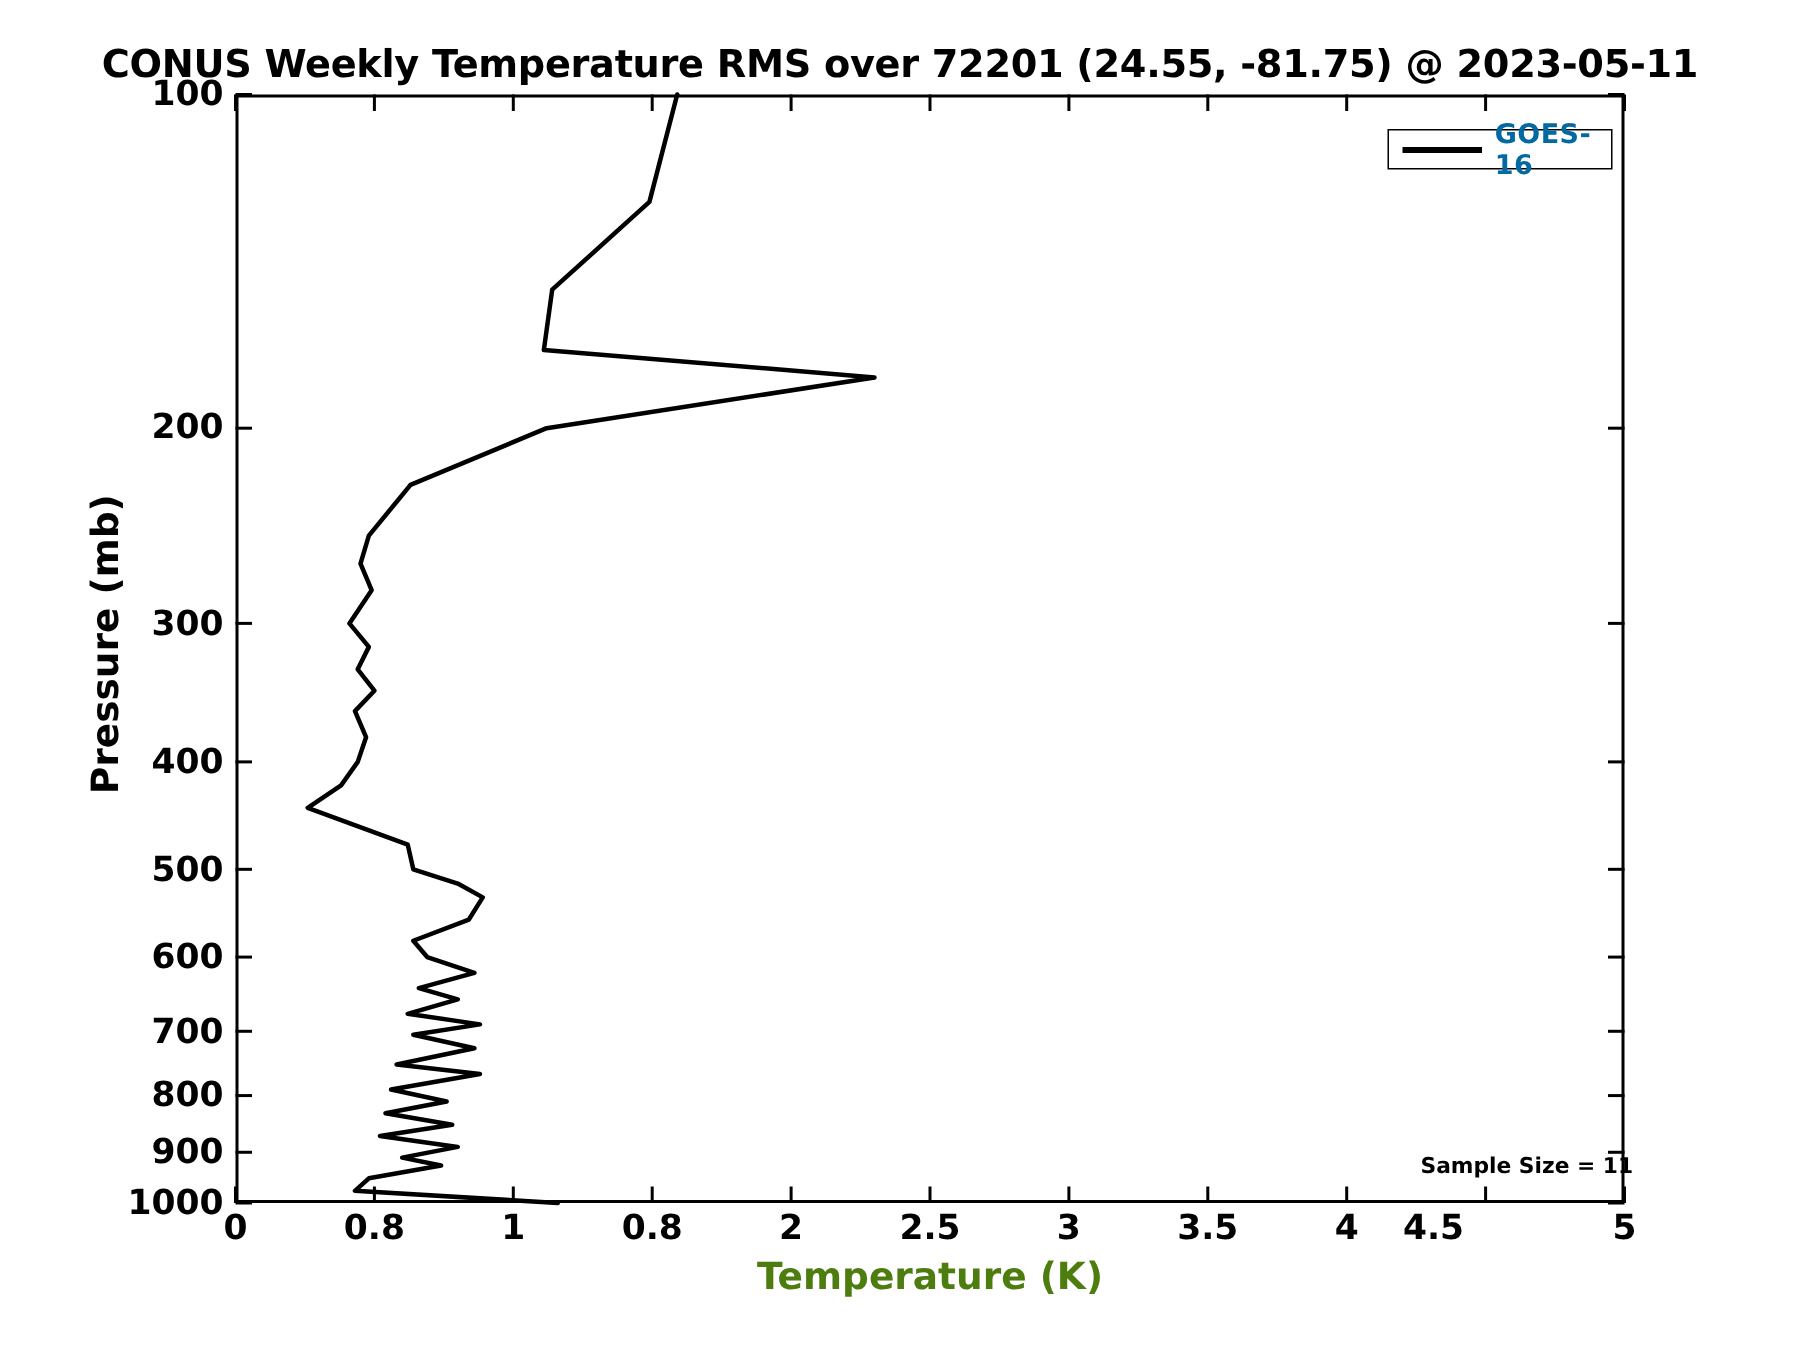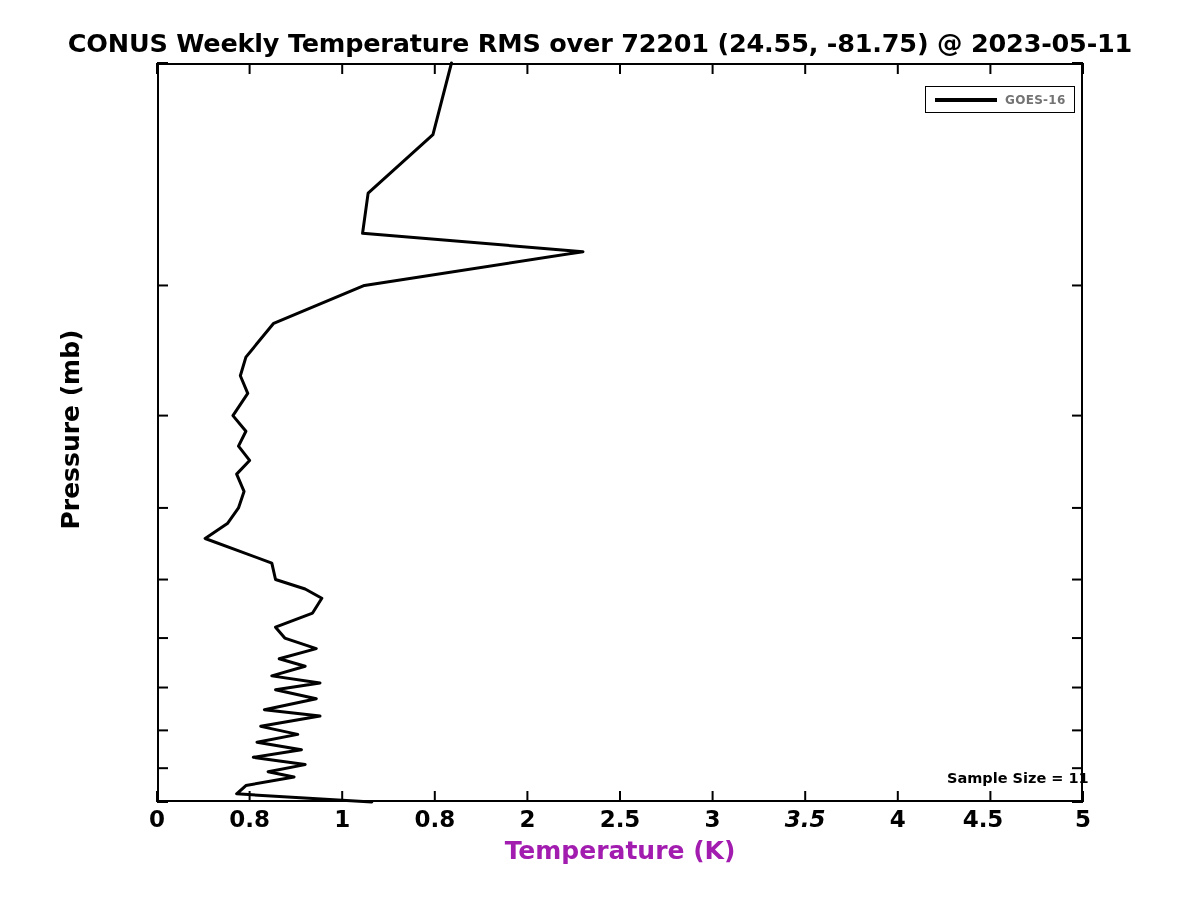--- a/index.html
+++ b/index.html
@@ -42,21 +42,21 @@
     box-sizing: border-box;
   }
   .xlabel {
     position: absolute;
     left: 157px;
     top: 836px;
     width: 926px;
     text-align: center;
     font-size: 25px;
     font-weight: bold;
-    color: #a21caf;
+    color: #4d7c0f;
   }
   .ylabel {
     position: absolute;
     left: -60px;
     top: 415px;
     width: 260px;
     text-align: center;
     font-size: 25px;
     font-weight: bold;
     color: #000000;
@@ -104,23 +104,23 @@
   }
   .legend-line {
     display: inline-block;
     width: 62px;
     height: 4px;
     background: #000000;
     margin-left: 9px;
     margin-right: 8px;
   }
   .legend-text {
-    font-size: 12px;
-    font-weight: bold;
-    color: #737373;
+    font-size: 18px;
+    font-weight: bold;
+    color: #0369a1;
     letter-spacing: 0.3px;
   }
   .sample-size {
     position: absolute;
     left: 947px;
     top: 757px;
     font-size: 14.5px;
     font-weight: bold;
     color: #000000;
     white-space: nowrap;
@@ -138,31 +138,43 @@
 <body>
 
 <div id="figure">
 
   <div class="chart-title">CONUS Weekly Temperature RMS over 72201 (24.55, -81.75) @ 2023-05-11</div>
 
   <div class="ylabel">Pressure (mb)</div>
 
   <div class="xlabel">Temperature (K)</div>
 
+  <div class="ytick-wrap" id="ytick-wrap">
+      <div class="ytick-label" style="top: 63px;">100</div>
+      <div class="ytick-label" style="top: 285.461px;">200</div>
+      <div class="ytick-label" style="top: 415.593px;">300</div>
+      <div class="ytick-label" style="top: 507.922px;">400</div>
+      <div class="ytick-label" style="top: 579.539px;">500</div>
+      <div class="ytick-label" style="top: 638.054px;">600</div>
+      <div class="ytick-label" style="top: 687.527px;">700</div>
+      <div class="ytick-label" style="top: 730.384px;">800</div>
+      <div class="ytick-label" style="top: 768.185px;">900</div>
+      <div class="ytick-label" style="top: 802px;">1000</div>
+    </div>
   <div id="xtick-wrap">
       <div class="xtick-label" style="left: 157px;">0</div>
       <div class="xtick-label" style="left: 249.6px;">0.8</div>
       <div class="xtick-label" style="left: 342.2px;">1</div>
       <div class="xtick-label" style="left: 434.8px;">0.8</div>
       <div class="xtick-label" style="left: 527.4px;">2</div>
       <div class="xtick-label" style="left: 620px;">2.5</div>
       <div class="xtick-label" style="left: 712.6px;">3</div>
-      <div class="xtick-label" style="left: 805.2px; font-style: italic;">3.5</div>
+      <div class="xtick-label" style="left: 805.2px;">3.5</div>
       <div class="xtick-label" style="left: 897.8px;">4</div>
-      <div class="xtick-label" style="left: 983px;">4.5</div>
+      <div class="xtick-label" style="left: 936px; text-align: right;">4.5</div>
       <div class="xtick-label" style="left: 1083px;">5</div>
     </div>
 
   <div class="plot-area"></div>
 
   <svg class="curve-layer" id="curve-layer" viewBox="0 0 1200 900" preserveAspectRatio="none">
       <line x1="157" y1="63" x2="168" y2="63" stroke="#000" stroke-width="2"></line>
       <line x1="1072" y1="63" x2="1083" y2="63" stroke="#000" stroke-width="2"></line>
       <line x1="157" y1="285.4611667956822" x2="168" y2="285.4611667956822" stroke="#000" stroke-width="2"></line>
       <line x1="1072" y1="285.4611667956822" x2="1083" y2="285.4611667956822" stroke="#000" stroke-width="2"></line>

